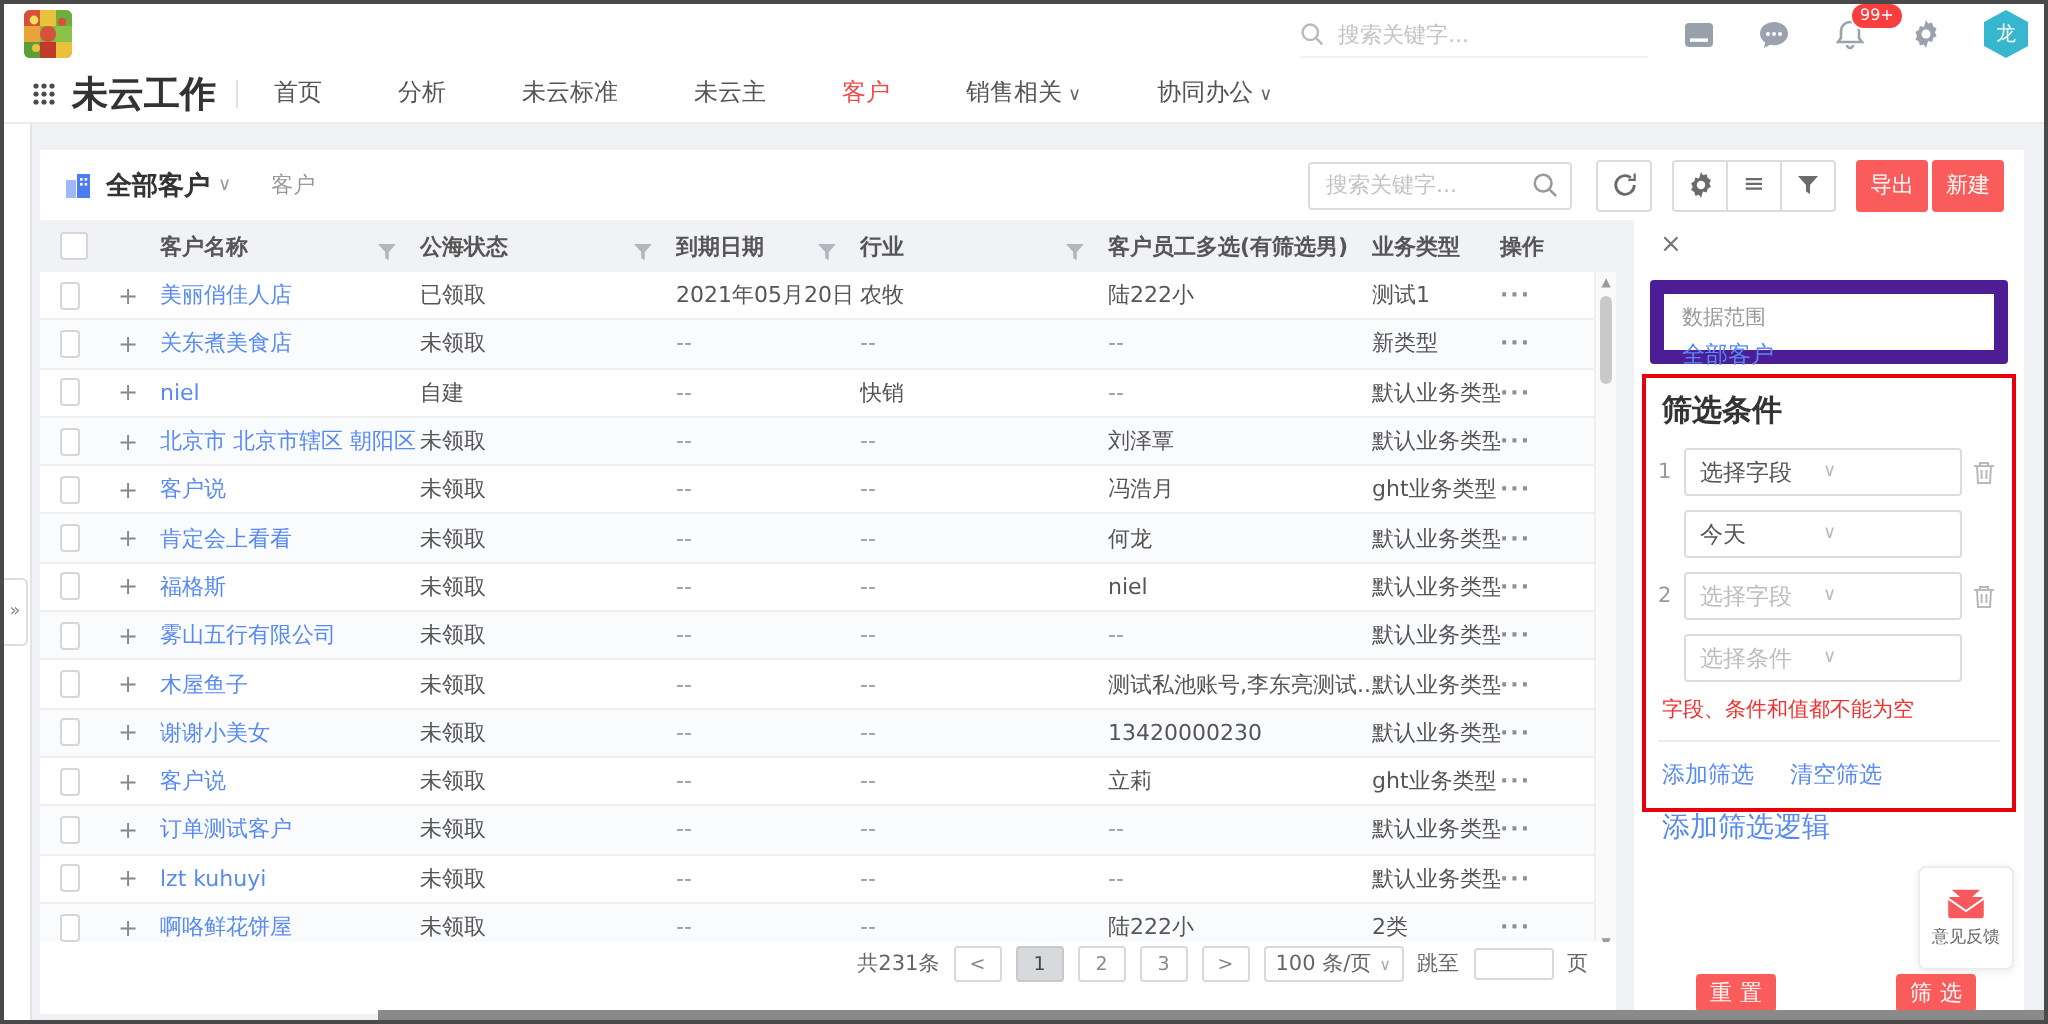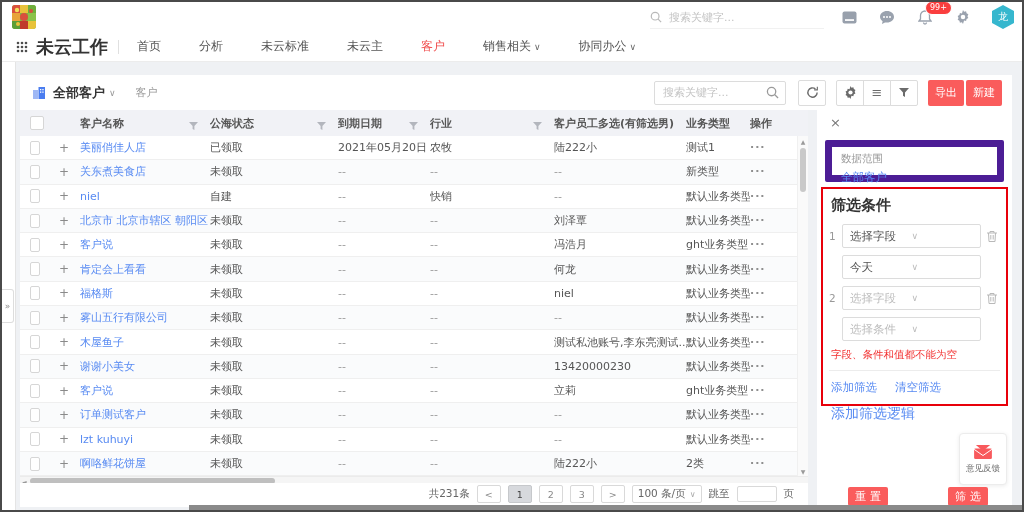--- a/index.html
+++ b/index.html
@@ -54,21 +54,21 @@
   .muted{color:#9a9a9a;}
   .more{color:#8e8e8e;font-weight:bold;letter-spacing:1px;cursor:pointer;font-size:11px;}
   .vscroll{position:absolute;top:26px;right:0;width:11px;height:340px;background:#fafafa;border-left:1px solid #f0f0f0;box-sizing:border-box;}
   .vs-arrow{width:100%;height:10px;font-size:6px;color:#9a9a9a;display:flex;align-items:center;justify-content:center;}
   .vs-thumb{position:absolute;left:2px;right:2px;top:12px;height:44px;background:#c9c9c9;border-radius:3px;}
   .vs-arrow.down{position:absolute;bottom:0;}
   .hscroll{position:absolute;left:0;right:0;top:366px;height:9px;background:#f5f5f5;border-top:1px solid #ebebeb;box-sizing:border-box;}
   .hs-arrow{position:absolute;left:2px;top:1px;font-size:6px;color:#9a9a9a;}
   .hs-thumb{position:absolute;left:10px;top:1px;width:245px;height:6px;background:#bfbfbf;border-radius:3px;}
   
-  .pager{position:absolute;left:0;right:0;bottom:2px;height:22px;display:flex;align-items:center;justify-content:flex-end;gap:7px;padding-right:14px;font-size:10.5px;color:#666;background:#fff;}
+  .pager{position:absolute;left:0;right:0;bottom:14px;height:22px;display:flex;align-items:center;justify-content:flex-end;gap:7px;padding-right:14px;font-size:10.5px;color:#666;background:#fff;}
   .pg-btn{min-width:16px;height:16px;border:1px solid #d9d9d9;border-radius:2px;display:flex;align-items:center;justify-content:center;background:#fff;color:#888;font-size:9.5px;padding:0 3px;cursor:pointer;box-sizing:content-box;}
   .pg-btn.active{background:#d7d9dd;border-color:#c6c8cb;color:#444;}
   .pg-size{height:16px;border:1px solid #d9d9d9;border-radius:2px;display:flex;align-items:center;gap:4px;padding:0 5px;background:#fff;cursor:pointer;}
   .pg-size .caret{font-size:8px;color:#aaa;}
   .pg-input{width:34px;height:14px;border:1px solid #d9d9d9;border-radius:2px;background:#fff;font-size:10px;padding:0 2px;}
   
   .filter-panel{position:absolute;left:815px;top:108px;width:195px;height:397px;background:#fff;}
   .fp-close{position:absolute;left:13px;top:5px;font-size:13px;color:#777;cursor:pointer;}
   .fp-scope{position:absolute;left:8px;top:30px;width:179px;height:42px;border:7px solid #4c1d95;border-radius:2px;padding:5px 9px;box-sizing:border-box;}
   .fp-scope-label{font-size:10.5px;color:#999;}

